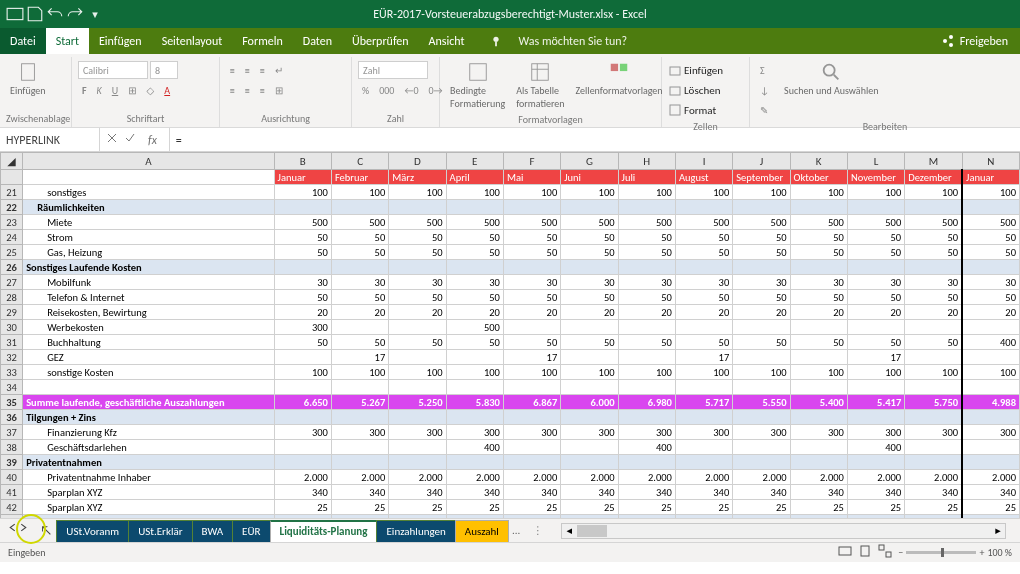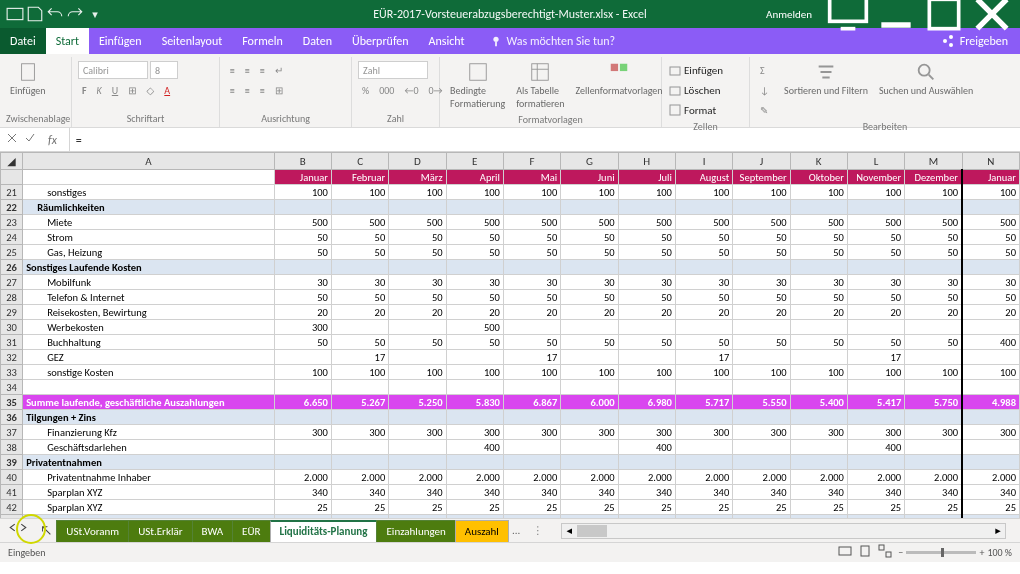--- a/index.html
+++ b/index.html
@@ -3,25 +3,25 @@
 <meta charset="utf-8">
 <style>
 *{box-sizing:border-box;margin:0;padding:0;font-family:"Segoe UI",Calibri,Arial,sans-serif}
 body{background:#fff;width:1020px;height:574px;overflow:hidden;font-size:11px}
 .titlebar{height:28px;background:#0f6b39;display:flex;align-items:center;color:#fff;padding:0 6px;position:relative}
 .tb-left{display:flex;align-items:center;gap:2px}
 .tb-ico{width:18px;height:18px;display:flex;align-items:center;justify-content:center;fill:#fff;opacity:.9}
 .tb-title{position:absolute;left:50%;transform:translateX(-50%);font-size:12px;opacity:.95}
 .tb-right{margin-left:auto;display:flex;align-items:center;gap:4px}
 .tb-btn{width:44px;height:28px;display:flex;align-items:center;justify-content:center;fill:#fff}
-.menubar{height:26px;background:#8b5cf6;display:flex;align-items:center;color:#fff;font-size:12px}
+.menubar{height:26px;background:#4d7c0f;display:flex;align-items:center;color:#fff;font-size:12px}
 .mb-item{padding:0 10px;height:26px;display:flex;align-items:center;cursor:pointer}
 .mb-item.active{background:#fff;color:#0f6b39}
 .mb-item.datei{background:#0a5a2f}
-.mb-tell{margin-left:14px;display:flex;align-items:center;gap:4px;opacity:.9}
+.mb-tell{margin-left:14px;display:flex;align-items:center;gap:16px;opacity:.9}
 .mb-tell svg{width:14px;height:14px;fill:#fff}
 .mb-share{margin-left:auto;padding:0 12px;display:flex;align-items:center;gap:5px}
 .ribbon{height:74px;background:#f3f2f1;border-bottom:1px solid #d5d5d5;display:flex;padding:3px 0 0;opacity:.88}
 .rib-group{border-right:1px solid #d9d9d9;padding:2px 6px 0;display:flex;flex-direction:column}
 .rib-body{flex:1;display:flex;align-items:flex-start;gap:3px}
 .rib-label{text-align:center;font-size:10px;color:#666;padding:1px 0 2px}
 .rib-big{display:flex;flex-direction:column;align-items:center;gap:1px;font-size:10px;color:#555;padding:2px 4px}
 .rib-big svg{width:22px;height:22px;fill:#888}
 .rib-stack{display:flex;flex-direction:column;gap:2px;padding-top:2px}
 .rib-row{display:flex;align-items:center;gap:2px;height:18px}
@@ -34,33 +34,33 @@
 .fbar-btns svg{width:12px;height:12px;fill:#777}
 .fbar-fx{font-style:italic;color:#737373;padding:0 6px}
 .fbar-input{flex:1;padding:0 6px;color:#333}
 .grid-wrap{height:366px;overflow:hidden;position:relative}
 .grid{border-collapse:collapse;table-layout:fixed;width:1020px;font-family:Calibri,Arial;font-size:10.5px;color:#000}
 .grid th{background:#e6e6e6;border:1px solid #b7b7b7;font-weight:400;color:#333;height:17px;text-align:center;font-size:11px}
 .grid td{border:1px solid #d0d0d0;height:15px;padding:0 3px;white-space:nowrap;overflow:hidden}
 .rowhead{background:#e6e6e6;border:1px solid #b7b7b7!important;text-align:center;color:#333;width:22px}
 .colA{width:250px}
 .coldata{width:57px}
-.hdr-month{background:#be185d;color:#fff;text-align:right;font-weight:400}
+.hdr-month{background:#ef4444;color:#fff;text-align:left;font-weight:400}
 .section{background:#dbe5f1;font-weight:700}
 .sum-row{background:#d946ef;color:#fff;font-weight:700}
 .num{text-align:right}
 .indent1{padding-left:14px!important}
 .indent2{padding-left:24px!important}
 .colN-border td:last-child{border-left:2px solid #000}
 .tabs{height:24px;border-top:1px solid #d5d5d5;background:#f3f2f1;display:flex;align-items:center;padding:0 4px;font-size:11px}
 .tabs-nav{display:flex;gap:2px;padding:0 4px;position:relative}
 .tabs-nav svg{width:9px;height:9px;fill:#444}
 .tabs-nav .ring{position:absolute;width:30px;height:30px;border:2px solid #d0d800;border-radius:50%;left:12px;top:-8px;pointer-events:none}
 .tab{height:22px;padding:0 9px;display:flex;align-items:center;border:1px solid #aeaeae;border-bottom:none;margin-right:-1px;background:#e8e8e8}
-.tab.btn-green{background:#4d7c0f;color:#fff;border-color:#548235}
+.tab.btn-green{background:#0c4a6e;color:#fff;border-color:#548235}
 .tab.active{background:#fff;border-top:2px solid #217346;color:#217346;font-weight:600}
 .tab.orange{background:#ffc000}
 .hscroll{flex:1;height:16px;margin:0 10px;background:#f0f0f0;border:1px solid #c8c8c8;position:relative}
 .hscroll .thumb{position:absolute;left:1px;top:1px;height:12px;width:30px;background:#c8c8c8}
 .hscroll .arr{position:absolute;top:0;width:14px;height:14px;display:flex;align-items:center;justify-content:center}
 .statusbar{height:20px;background:#f3f2f1;border-top:1px solid #d5d5d5;display:flex;align-items:center;padding:0 8px;font-size:10px;color:#555}
 .sb-right{margin-left:auto;display:flex;align-items:center;gap:6px}
 .sb-view svg{width:14px;height:14px;fill:#555}
 .zoom{display:flex;align-items:center;gap:3px}
 .zoom-slider{width:70px;height:3px;background:#bbb;position:relative}
@@ -87,44 +87,20 @@
         </svg>
       </span>
     <span class="tb-ico">
         <svg viewBox="0 0 16 16">
           <path d="M11 3l3 3-3 3M14 6H6a4 4 0 00-4 4" fill="none" stroke="#fff"></path>
         </svg>
       </span>
     <span class="tb-ico">▾</span>
   </div>
   <div class="tb-title">EÜR-2017-Vorsteuerabzugsberechtigt-Muster.xlsx - Excel</div>
-  <div class="tb-right">
-    <span style="font-size:11px;margin-right:10px">Anmelden</span>
-    <span class="tb-btn">
-        <svg viewBox="0 0 12 12">
-          <rect x="1" y="1" width="10" height="7" fill="none" stroke="#fff"></rect>
-          <path d="M4 10h4" stroke="#fff"></path>
-        </svg>
-      </span>
-    <span class="tb-btn">
-        <svg viewBox="0 0 12 12">
-          <path d="M2 9h8" stroke="#fff" stroke-width="1.5"></path>
-        </svg>
-      </span>
-    <span class="tb-btn">
-        <svg viewBox="0 0 12 12">
-          <rect x="2" y="2" width="8" height="8" fill="none" stroke="#fff"></rect>
-        </svg>
-      </span>
-    <span class="tb-btn">
-        <svg viewBox="0 0 12 12">
-          <path d="M2 2l8 8M10 2l-8 8" stroke="#fff" stroke-width="1.5"></path>
-        </svg>
-      </span>
-  </div>
 </div>
 
 <div class="menubar">
   <div class="mb-item datei">Datei</div>
   <div class="mb-item active">Start</div>
   <div class="mb-item">Einfügen</div>
   <div class="mb-item">Seitenlayout</div>
   <div class="mb-item">Formeln</div>
   <div class="mb-item">Daten</div>
   <div class="mb-item">Überprüfen</div>
@@ -278,37 +254,32 @@
           </div>
           <div class="rib-row">
             <span class="rib-btn">↓</span>
           </div>
           <div class="rib-row">
             <span class="rib-btn">✎</span>
           </div>
         </div>
         <div class="rib-big">
           <svg viewBox="0 0 24 24">
-            <path d="M4 6h16M6 12h12M8 18h8" stroke="#888" stroke-width="2"></path>
-          </svg>
-          <span>Sortieren und Filtern</span>
-        </div>
-        <div class="rib-big">
-          <svg viewBox="0 0 24 24">
             <circle cx="10" cy="10" r="6" fill="none" stroke="#888" stroke-width="2"></circle>
             <path d="M15 15l5 5" stroke="#888" stroke-width="2"></path>
           </svg>
           <span>Suchen und Auswählen</span>
         </div>
       </div>
       <div class="rib-label">Bearbeiten</div>
     </div>
 </div>
 
 <div class="fbar">
+  <div class="namebox">HYPERLINK</div>
   <div class="fbar-btns">
     <span><svg viewBox="0 0 12 12">
           <path d="M2 2l8 8M10 2l-8 8" stroke="#777"></path>
         </svg></span>
     <span><svg viewBox="0 0 12 12">
           <path d="M2 6l3 3 5-7" stroke="#777" fill="none"></path>
         </svg></span>
     <span class="fbar-fx">fx</span>
   </div>
   <div class="fbar-input">=</div>

